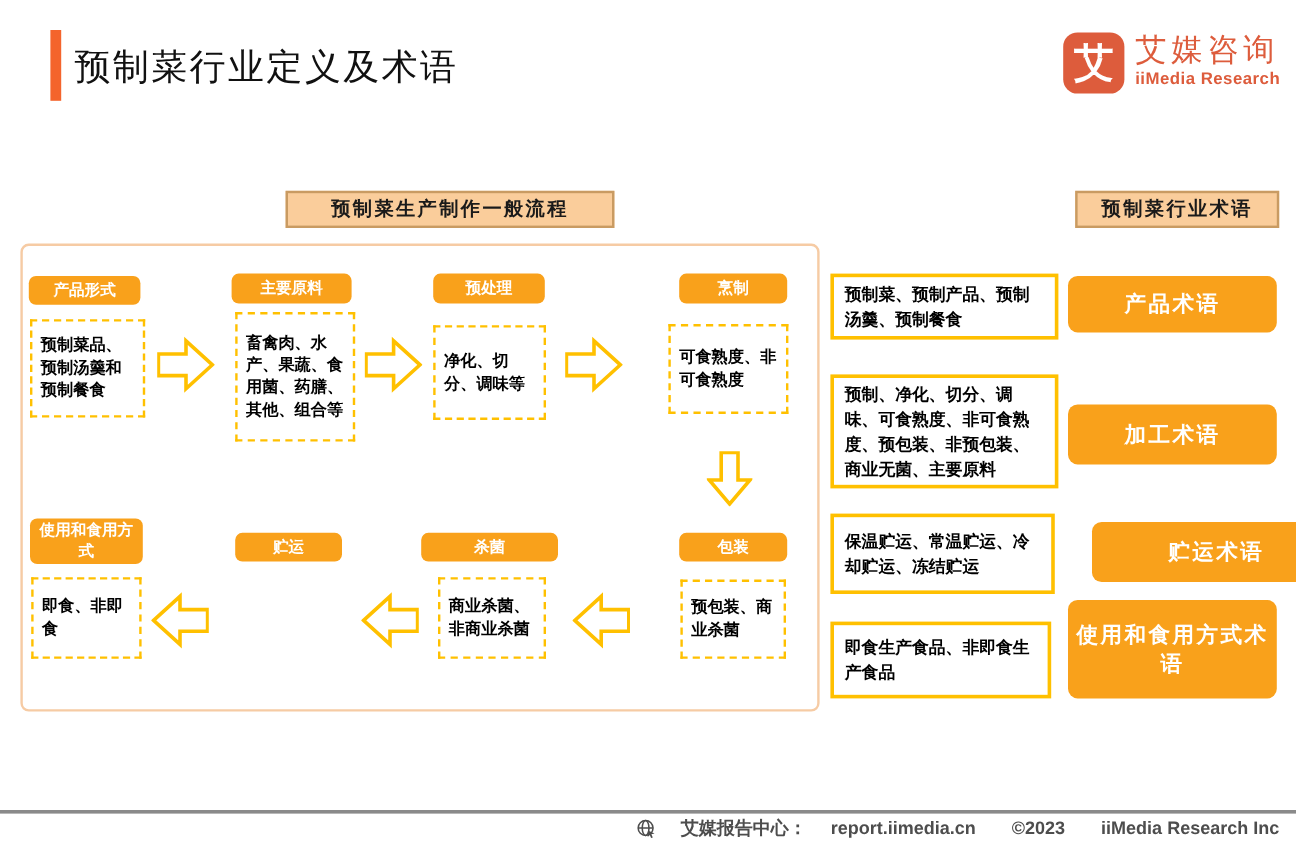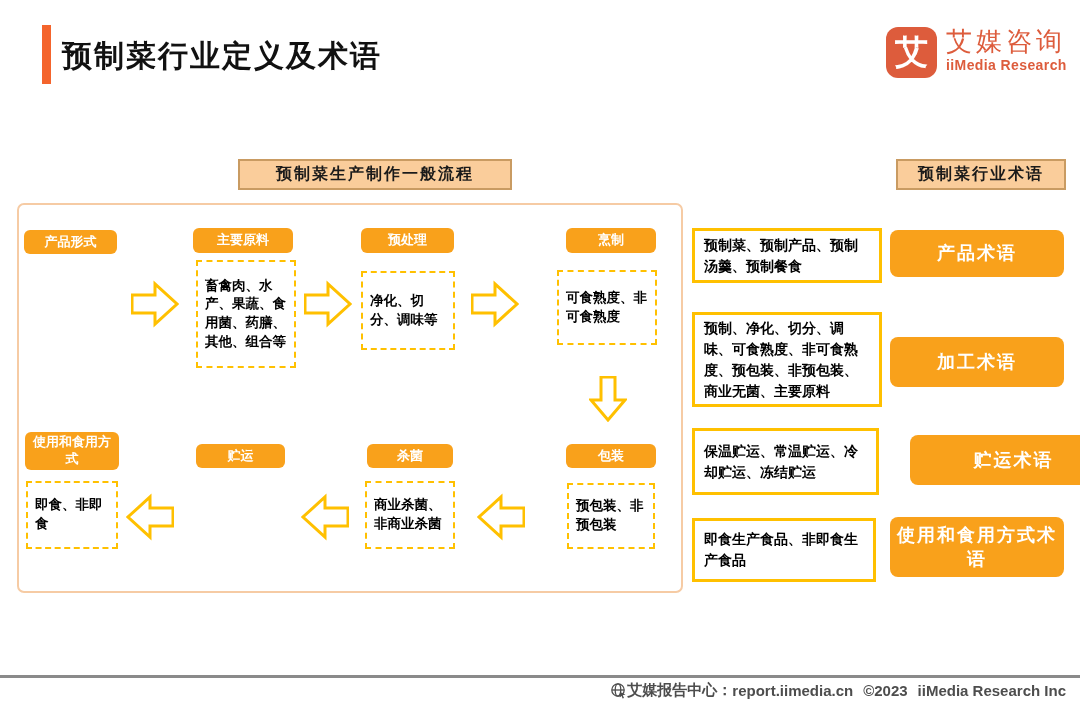--- a/index.html
+++ b/index.html
@@ -2,21 +2,21 @@
 <html><head>
 <meta charset="utf-8">
 <style>
   * { margin:0; padding:0; box-sizing:border-box; }
   html,body { background:#fff; }
   body { font-family:"Liberation Sans","DejaVu Sans",sans-serif; }
   .canvas { position:relative; width:1080px; height:702px; background:#fff; overflow:hidden; }
 
   
   .title-bar { position:absolute; left:42px; top:25px; width:9px; height:59px; background:#F4642C; }
-  .page-title { position:absolute; left:62px; top:36px; font-size:30px; font-weight:bold; color:#111; letter-spacing:2px; }
+  .page-title { position:absolute; left:62px; top:36px; font-size:30px; font-weight:normal; color:#111; letter-spacing:2px; }
 
   .logo { position:absolute; left:886px; top:27px; display:flex; align-items:flex-start; }
   .logo-mark { width:51px; height:51px; background:#DD5C3C; border-radius:12px; color:#fff; font-size:33px; font-weight:bold;
                display:flex; align-items:center; justify-content:center; }
   .logo-text { margin-left:9px; color:#DD5C3C; }
   .logo-cn { font-size:26px; font-weight:normal; letter-spacing:4px; line-height:1.15; }
   .logo-en { font-size:14px; font-weight:bold; letter-spacing:0.4px; }
 
   
   .peach-header { position:absolute; background:#FACD9B; border:2px solid #C99B62; color:#1a1a1a;
@@ -48,21 +48,21 @@
   .b-r1s2 { left:361px; top:271px; width:94px;  height:79px; }
   .a-3    { left:471px; top:279px; }
   .l-r1s3 { left:566px; top:228px; width:90px;  height:25px; }
   .b-r1s3 { left:557px; top:270px; width:100px; height:75px; }
   .a-down { left:589px; top:376px; }
 
   
   .l-r2s3 { left:566px; top:444px; width:90px; height:24px; }
   .b-r2s3 { left:567px; top:483px; width:88px; height:66px; }
   .a-4    { left:477px; top:492px; }
-  .l-r2s2 { left:367px; top:444px; width:86px; height:24px; }
+  .l-r2s2 { left:351px; top:444px; width:114px; height:24px; }
   .b-r2s2 { left:365px; top:481px; width:90px; height:68px; }
   .a-5    { left:301px; top:492px; }
   .l-r2s1 { left:196px; top:444px; width:89px; height:24px; }
   .b-r2s1 { left:193px; top:481px; width:93px; height:74px; }
   .a-6    { left:126px; top:492px; }
   .l-r2s0 { left:25px;  top:432px; width:94px; height:38px; }
   .b-r2s0 { left:26px;  top:481px; width:92px; height:68px; }
 
   
   .term-box { position:absolute; border:3px solid #FFC000; background:#fff; color:#000;
@@ -71,25 +71,25 @@
   .term-label { position:absolute; background:#F9A11B; color:#fff; border-radius:8px;
                 font-weight:bold; font-size:18px; line-height:1.35; letter-spacing:2px; text-align:center;
                 display:flex; align-items:center; justify-content:center; padding:2px 6px; }
   .tb-0 { left:692px; top:228px; width:190px; height:55px; }
   .tl-0 { left:890px; top:230px; width:174px; height:47px; }
   .tb-1 { left:692px; top:312px; width:190px; height:95px; }
   .tl-1 { left:890px; top:337px; width:174px; height:50px; }
   .tb-2 { left:692px; top:428px; width:187px; height:67px; }
   .tl-2 { left:890px; top:435px; width:207px; height:50px;margin-left:20px; }
   .tb-3 { left:692px; top:518px; width:184px; height:64px; }
-  .tl-3 { left:890px; top:517px; width:174px; height:60px; }
+  .tl-3 { left:890px; top:500px; width:174px; height:82px; }
 
   
   .footer-line { position:absolute; left:0; top:675px; width:1080px; height:3px; background:#8a8a8a; }
-  .footer { position:absolute; right:14px; top:681px; display:flex; align-items:center; gap:0;
+  .footer { position:absolute; right:14px; top:681px; display:flex; align-items:center; gap:20px;
             color:#4D4D4D; font-size:15px; font-weight:bold; }
   .footer .sp { margin-left:10px; }
 </style>
 </head>
 <body>
 
 <div class="canvas">
 
   <div class="title-bar"></div>
   <div class="page-title">预制菜行业定义及术语</div>
@@ -101,20 +101,21 @@
       <div class="logo-en">iiMedia Research</div>
     </div>
   </div>
 
   <div class="peach-header terms-header">预制菜行业术语</div>
   <div class="peach-header flow-header">预制菜生产制作一般流程</div>
 
   <div class="flow-wrap"></div>
 
   <div class="step-label l-r1s0">产品形式</div>
+  <div class="dash-box b-r1s0">预制菜品、预制汤羹和预制餐食</div>
 
   <div class="arrow a-1">
     <svg width="48" height="50" viewBox="0 0 48 50">
         <polygon points="1,16 24,16 24,5 46,25 24,45 24,34 1,34" fill="#fff" stroke="#FFC000" stroke-width="3"></polygon>
       </svg>
   </div>
 
   <div class="step-label l-r1s1">主要原料</div>
   <div class="dash-box b-r1s1">畜禽肉、水产、果蔬、食用菌、药膳、其他、组合等</div>
 
@@ -136,21 +137,21 @@
   <div class="step-label l-r1s3">烹制</div>
   <div class="dash-box b-r1s3">可食熟度、非可食熟度</div>
 
   <div class="arrow a-down">
     <svg width="38" height="46" viewBox="0 0 38 46">
         <polygon points="12,1 26,1 26,24 36,24 19,44 2,24 12,24" fill="#fff" stroke="#FFC000" stroke-width="3"></polygon>
       </svg>
   </div>
 
   <div class="step-label l-r2s3">包装</div>
-  <div class="dash-box b-r2s3">预包装、非预包装</div>
+  <div class="dash-box b-r2s3">预包装、商业杀菌</div>
 
   <div class="arrow a-4">
     <svg width="48" height="50" viewBox="0 0 48 50">
         <polygon points="47,16 24,16 24,5 2,25 24,45 24,34 47,34" fill="#fff" stroke="#FFC000" stroke-width="3"></polygon>
       </svg>
   </div>
 
   <div class="step-label l-r2s2">杀菌</div>
   <div class="dash-box b-r2s2">商业杀菌、非商业杀菌</div>
 

